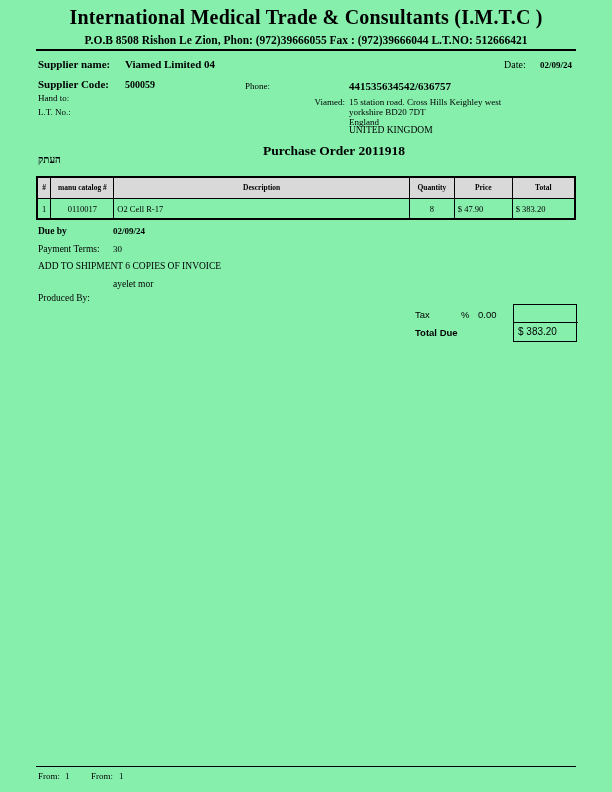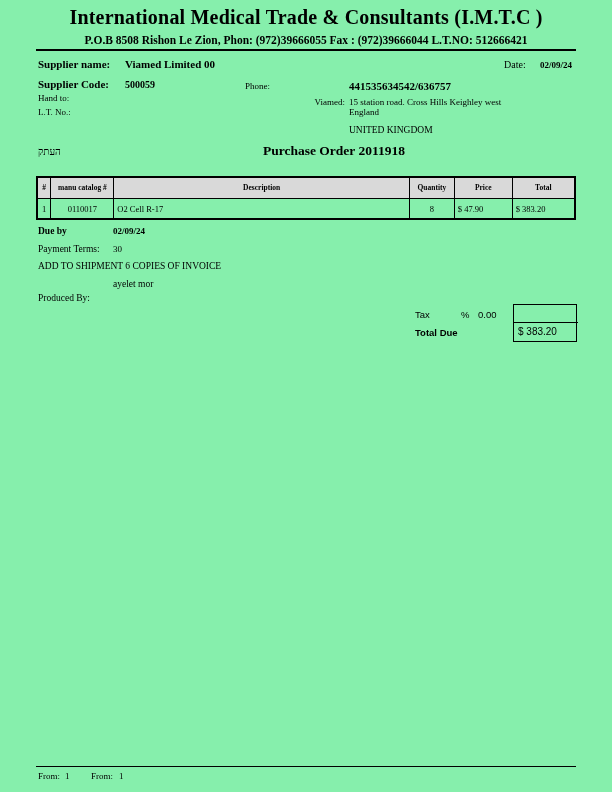--- a/index.html
+++ b/index.html
@@ -39,21 +39,21 @@
   .supplier-code-label{top:78px;left:38px;text-align:center;}
   .supplier-code-value{top:79px;left:125px;font-size:10px;font-weight:bold;}
   .hand-to-label{top:93px;left:38px;}
   .lt-no-label{top:107px;left:38px;}
   .phone-label{top:81px;left:245px;width:100px;font-size:9px;}
   .phone-value{top:80px;left:349px;font-size:11px;font-weight:bold;}
   .address-label{top:97px;left:245px;width:100px;text-align:right;font-size:9px;}
   .address-lines{top:97px;left:349px;font-size:9px;line-height:10px;width:210px;}
   .country{top:125px;left:349px;font-size:9.5px;}
   
-  .copy-text{top:146px;left:38px;font-size:10px;font-weight:normal;}
+  .copy-text{top:154px;left:38px;font-size:10px;font-weight:bold;}
   .po-title{
     top:143px;left:0;width:612px;text-align:center;
     font-size:13.5px;font-weight:bold;padding-left:28px;
   }
   
   .items-table-wrap{top:176px;left:36px;width:540px;}
   table.items{
     border-collapse:collapse;
     width:540px;
     border:2px solid #000;
@@ -108,36 +108,37 @@
 </head>
 <body>
 
 <div class="page">
 
   <div class="abs doc-title">International Medical Trade &amp; Consultants (I.M.T.C )</div>
   <div class="abs doc-subtitle">P.O.B 8508  Rishon Le Zion, Phon: (972)39666055 Fax : (972)39666044  L.T.NO: 512666421</div>
   <div class="abs header-rule"></div>
 
   <div class="abs lbl supplier-name-label">Supplier name:</div>
-  <div class="abs val-b supplier-name-value">Viamed Limited 00</div>
+  <div class="abs val-b supplier-name-value">Viamed Limited 04</div>
   <div class="abs date-label">Date:</div>
   <div class="abs date-value">02/09/24</div>
 
   <div class="abs lbl supplier-code-label">Supplier Code:</div>
   <div class="abs supplier-code-value">500059</div>
 
   <div class="abs sm hand-to-label">Hand to:</div>
   <div class="abs sm lt-no-label">L.T. No.:</div>
 
   <div class="abs phone-label">Phone:</div>
   <div class="abs phone-value">441535634542/636757</div>
 
   <div class="abs address-label">Viamed:</div>
   <div class="abs address-lines">
     <div>15 station road. Cross Hills Keighley west</div>
+    <div>yorkshire BD20 7DT</div>
     <div>England</div>
   </div>
   <div class="abs country">UNITED KINGDOM</div>
 
   <div class="abs copy-text">העתק</div>
   <div class="abs po-title">Purchase Order  2011918</div>
 
   <div class="abs items-table-wrap">
     <table class="items">
       <colgroup>

